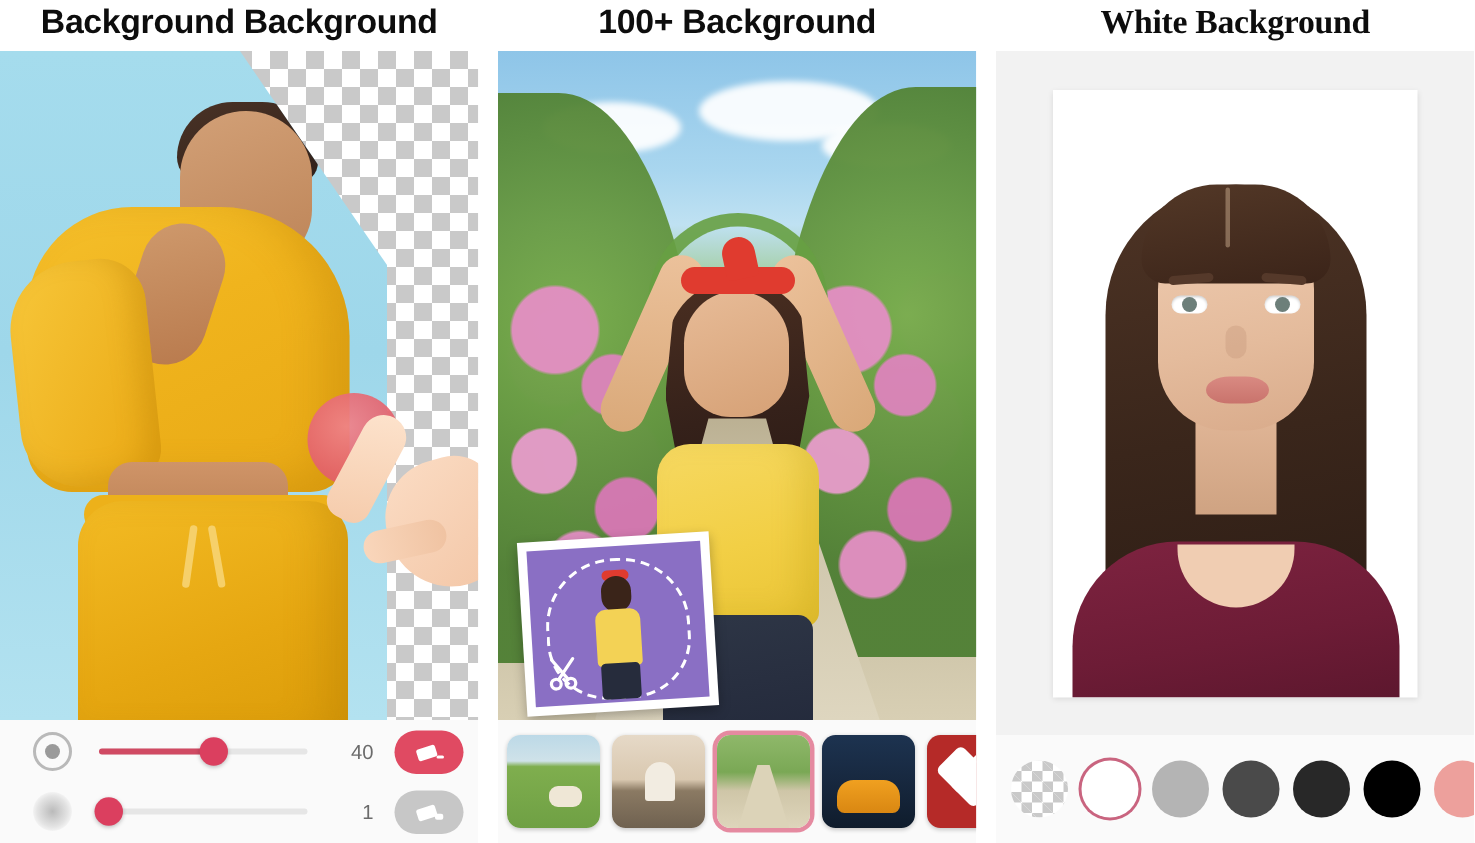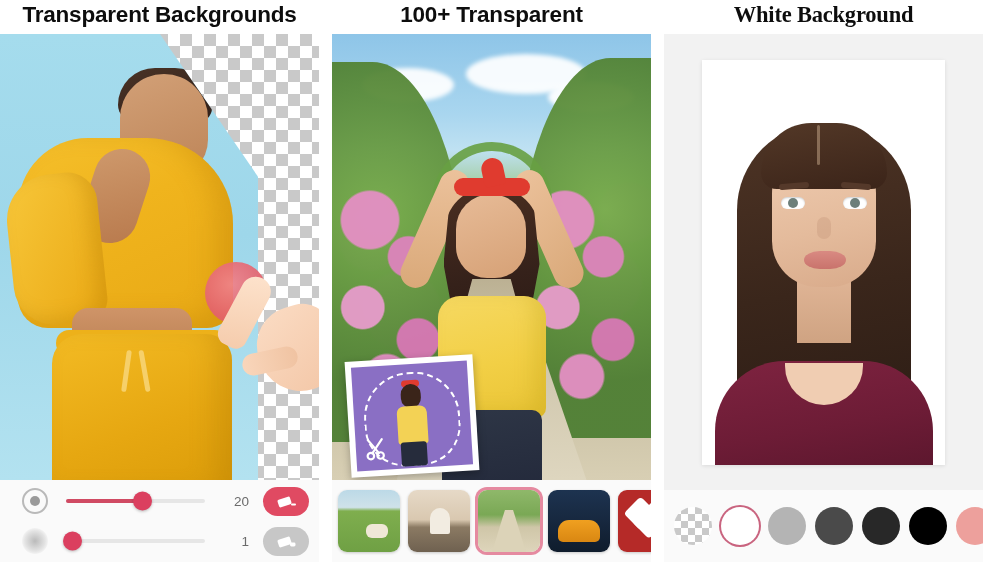--- a/index.html
+++ b/index.html
@@ -656,21 +656,21 @@
   }
 
   svg { display: block; }
 </style>
 </head>
 <body>
 
 <div class="stage">
 
   <div class="panel panel-1">
-    <div class="title">Transparent Backgrounds</div>
+    <div class="title">Background Background</div>
     <div class="shot">
 
       <div class="p1-body">
         <div class="checker"></div>
 
         <div class="p1-photo">
           <div class="sky"></div>
           <div class="fig-hair"></div>
           <div class="fig-head"></div>
           <div class="fig-hood"></div>
@@ -694,21 +694,21 @@
       <div class="p1-toolbar">
 
         <div class="slider-row">
           <div class="radio-ico">
               <i></i>
             </div>
           <div class="track">
             <div class="fill" style="width:55%"></div>
             <div class="thumb" style="left:55%"></div>
           </div>
-          <div class="sval">20</div>
+          <div class="sval">40</div>
           <div class="eraser-btn on">
             <svg width="22" height="16" viewBox="0 0 22 16" aria-hidden="true">
               <rect x="3" y="5" width="13" height="8" rx="1.6" transform="rotate(-18 9.5 9)" fill="#ffffff"></rect>
               <rect x="16" y="10.6" width="5" height="2" rx="1" fill="#ffffff"></rect>
             </svg>
           </div>
         </div>
 
         <div class="slider-row">
           <div class="blur-ico"></div>
@@ -723,21 +723,21 @@
               <rect x="15" y="9.5" width="5.5" height="4" rx="1.4" fill="#ffffff"></rect>
             </svg>
           </div>
         </div>
 
       </div>
     </div>
   </div>
 
   <div class="panel panel-2">
-    <div class="title">100+ Transparent</div>
+    <div class="title">100+ Background</div>
     <div class="shot">
 
       <div class="p2-body">
         <div class="garden"></div>
         <div class="cloud" style="left:30px;  top:34px; width:92px; height:34px;"></div>
         <div class="cloud" style="left:134px; top:20px; width:120px; height:40px;"></div>
         <div class="cloud" style="left:216px; top:48px; width:86px;  height:30px;"></div>
         <div class="hedge-l"></div>
         <div class="hedge-r"></div>
         <div class="flowers-l"></div>

